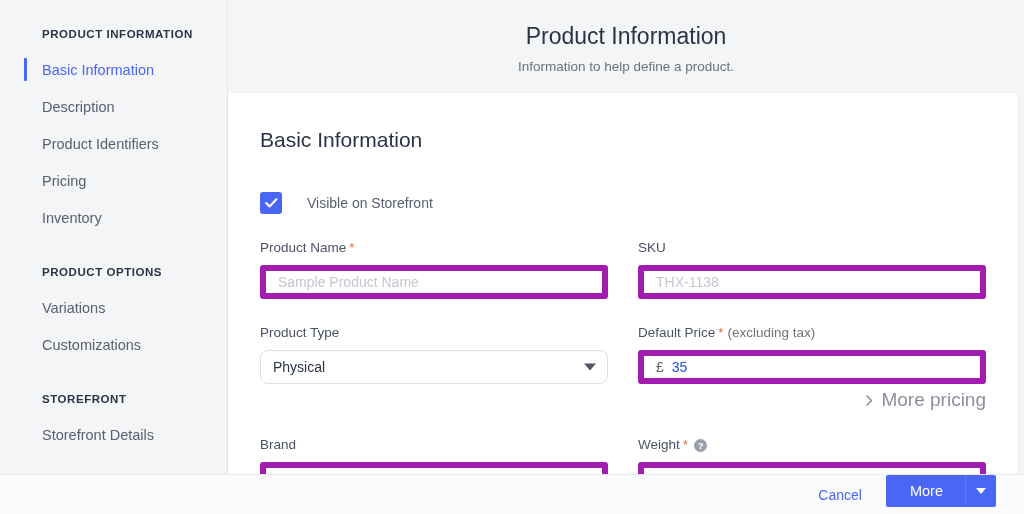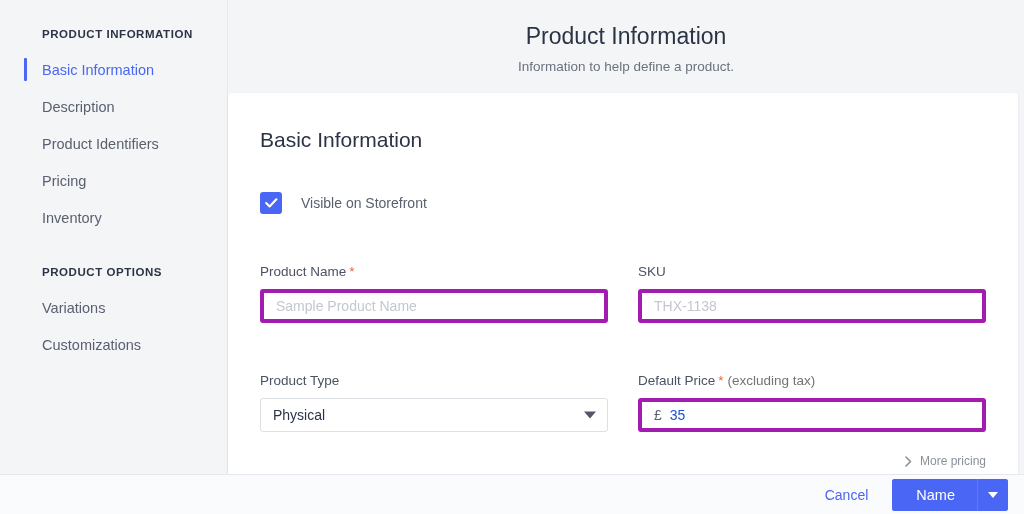--- a/index.html
+++ b/index.html
@@ -113,42 +113,41 @@
     border-radius: 3px;
     background: #4a66f4;
     display: flex;
     align-items: center;
     justify-content: center;
     cursor: pointer;
     flex: 0 0 auto;
   }
   .checkbox svg { display: block; }
   .check-label {
-    margin-left: 19px;
+    margin-left: 25px;
     font-size: 14px;
     color: #5a6070;
   }
 
   
   .form-row {
     display: flex;
     margin-top: 25px;
   }
   .field { width: 348px; }
   .field.right { margin-left: 30px; }
 
   .field-label {
     font-size: 13.5px;
     color: #4b5263;
     line-height: 18px;
     margin-bottom: 8px;
     display: flex;
     align-items: center;
     white-space: nowrap;
-    margin-top: 24px;
   }
   .req { color: #e8693f; margin-left: 3px; }
   .label-suffix { margin-left: 4px; color: #737373; }
 
   .help-icon {
     display: inline-flex;
     align-items: center;
     justify-content: center;
     width: 13px; height: 13px;
     border-radius: 50%;
@@ -158,21 +157,21 @@
     line-height: 13px;
     margin-left: 6px;
     font-weight: bold;
     cursor: pointer;
     flex: 0 0 auto;
   }
 
   .input {
     width: 100%;
     height: 34px;
-    border: 4px solid #a21caf;
+    border: 6px solid #a21caf;
     border-radius: 3px;
     background: #ffffff;
     font-family: "Liberation Sans", sans-serif;
     font-size: 14px;
     color: #2b3445;
     padding: 0 12px;
     outline: none;
     display: flex;
     align-items: center;
   }
@@ -181,21 +180,21 @@
 
   .price-input { display: flex; align-items: center; }
   .currency { color: #5a6070; font-size: 14px; margin-right: 8px; }
   .price-val { color: #1d4ed8; font-size: 14px; }
 
   .select {
     position: relative;
     width: 100%;
     height: 34px;
     border: 1px solid #dcdfe4;
-    border-radius: 3px;
+    border-radius: 8px;
     background: #ffffff;
     display: flex;
     align-items: center;
     padding: 0 12px;
     font-size: 14px;
     color: #2b3445;
     cursor: pointer;
   }
   .select .caret {
     position: absolute;
@@ -204,38 +203,37 @@
     width: 0; height: 0;
     border-left: 6px solid transparent;
     border-right: 6px solid transparent;
     border-top: 7px solid #535868;
   }
 
   .more-pricing {
     display: flex;
     align-items: center;
     justify-content: flex-end;
-    margin-top: 22px;
-    font-size: 12px;
+    margin-top: 5px;
+    font-size: 19px;
     color: #8a909c;
     cursor: pointer;
   }
   .more-pricing .chev { margin-right: 8px; display: flex; }
 
   
   #footer {
     position: absolute;
     left: 0; bottom: 0;
     width: 1024px; height: 40px;
     background: #fafbfc;
     border-top: 1px solid #e6e8ec;
     display: flex;
-    align-items: center;
     justify-content: flex-end;
-    padding-right: 16px;
+    padding-right: 28px;
   }
   .cancel-btn {
     font-size: 14px;
     color: #4a66f4;
     background: none;
     border: none;
     font-family: "Liberation Sans", sans-serif;
     cursor: pointer;
     padding: 6px 10px;
     margin-right: 14px;
@@ -306,20 +304,27 @@
       <div class="nav-section-title">PRODUCT OPTIONS</div>
 
       <div class="nav-item">
         <span>Variations</span>
       </div>
       <div class="nav-item">
         <span>Customizations</span>
       </div>
     </div>
 
+    <div class="nav-section">
+      <div class="nav-section-title">STOREFRONT</div>
+
+      <div class="nav-item">
+        <span>Storefront Details</span>
+      </div>
+    </div>
   </nav>
 
   <header id="header">
     <div class="title">Product Information</div>
     <div class="subtitle">Information to help define a product.</div>
   </header>
 
   <section id="card">
 
     <h2 class="card-title">Basic Information</h2>
@@ -398,20 +403,20 @@
         </div>
         <input class="input" type="text" style="">
       </div>
     </div>
 
   </section>
 
   <div id="footer">
     <button class="cancel-btn">Cancel</button>
     <div class="save-group">
-      <button class="save-btn">Name</button>
+      <button class="save-btn">More</button>
       <button class="save-caret-btn">
         <span class="tri"></span>
       </button>
     </div>
   </div>
 
 </div>
 
 </body></html>

